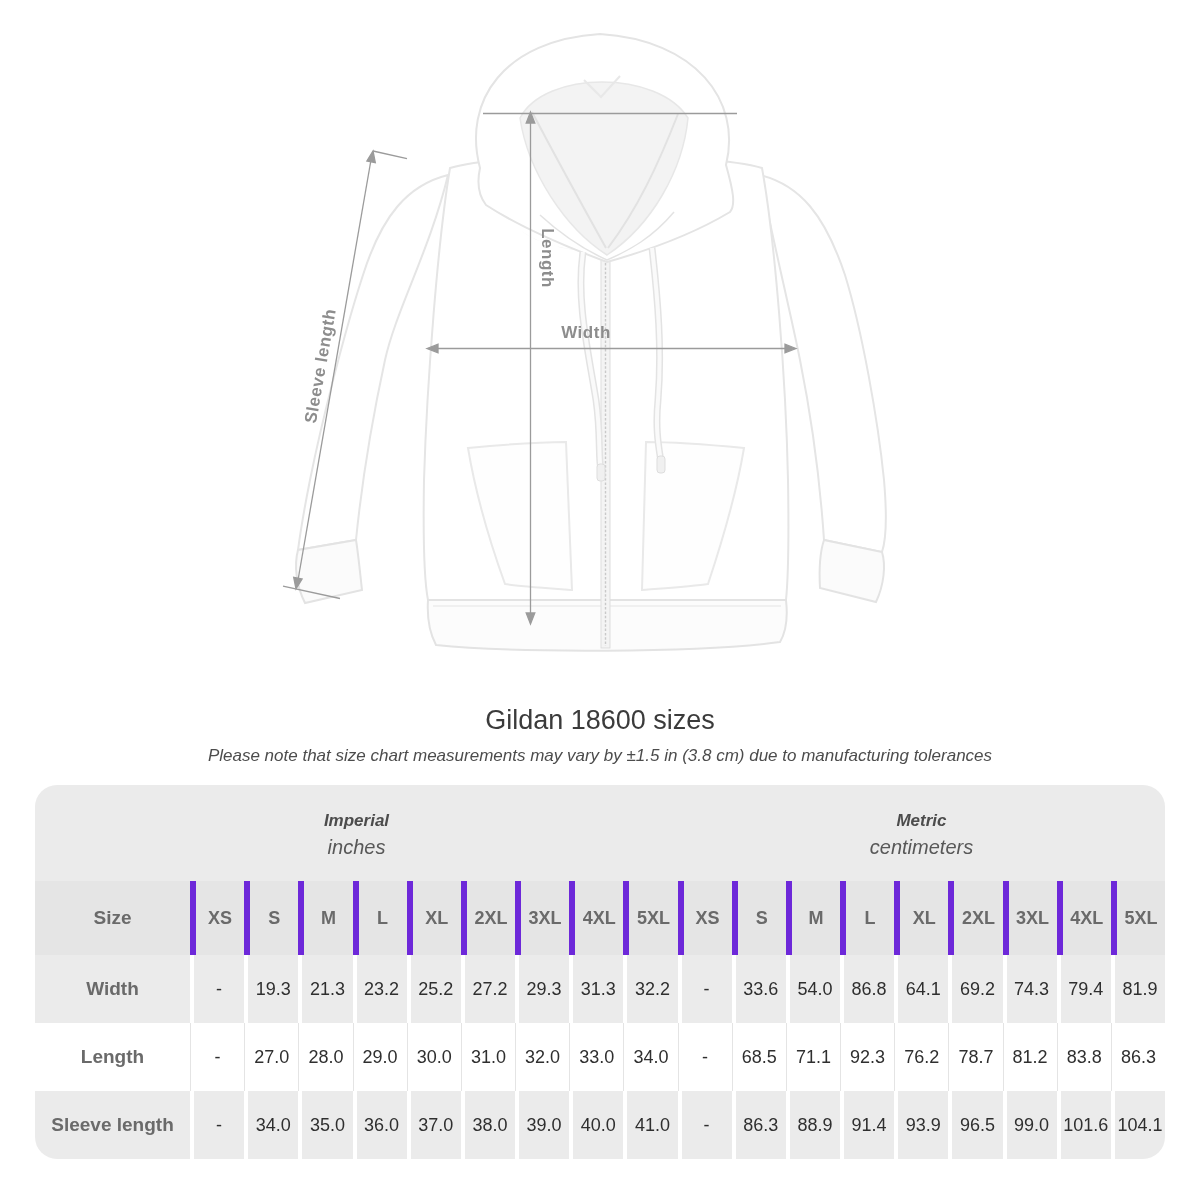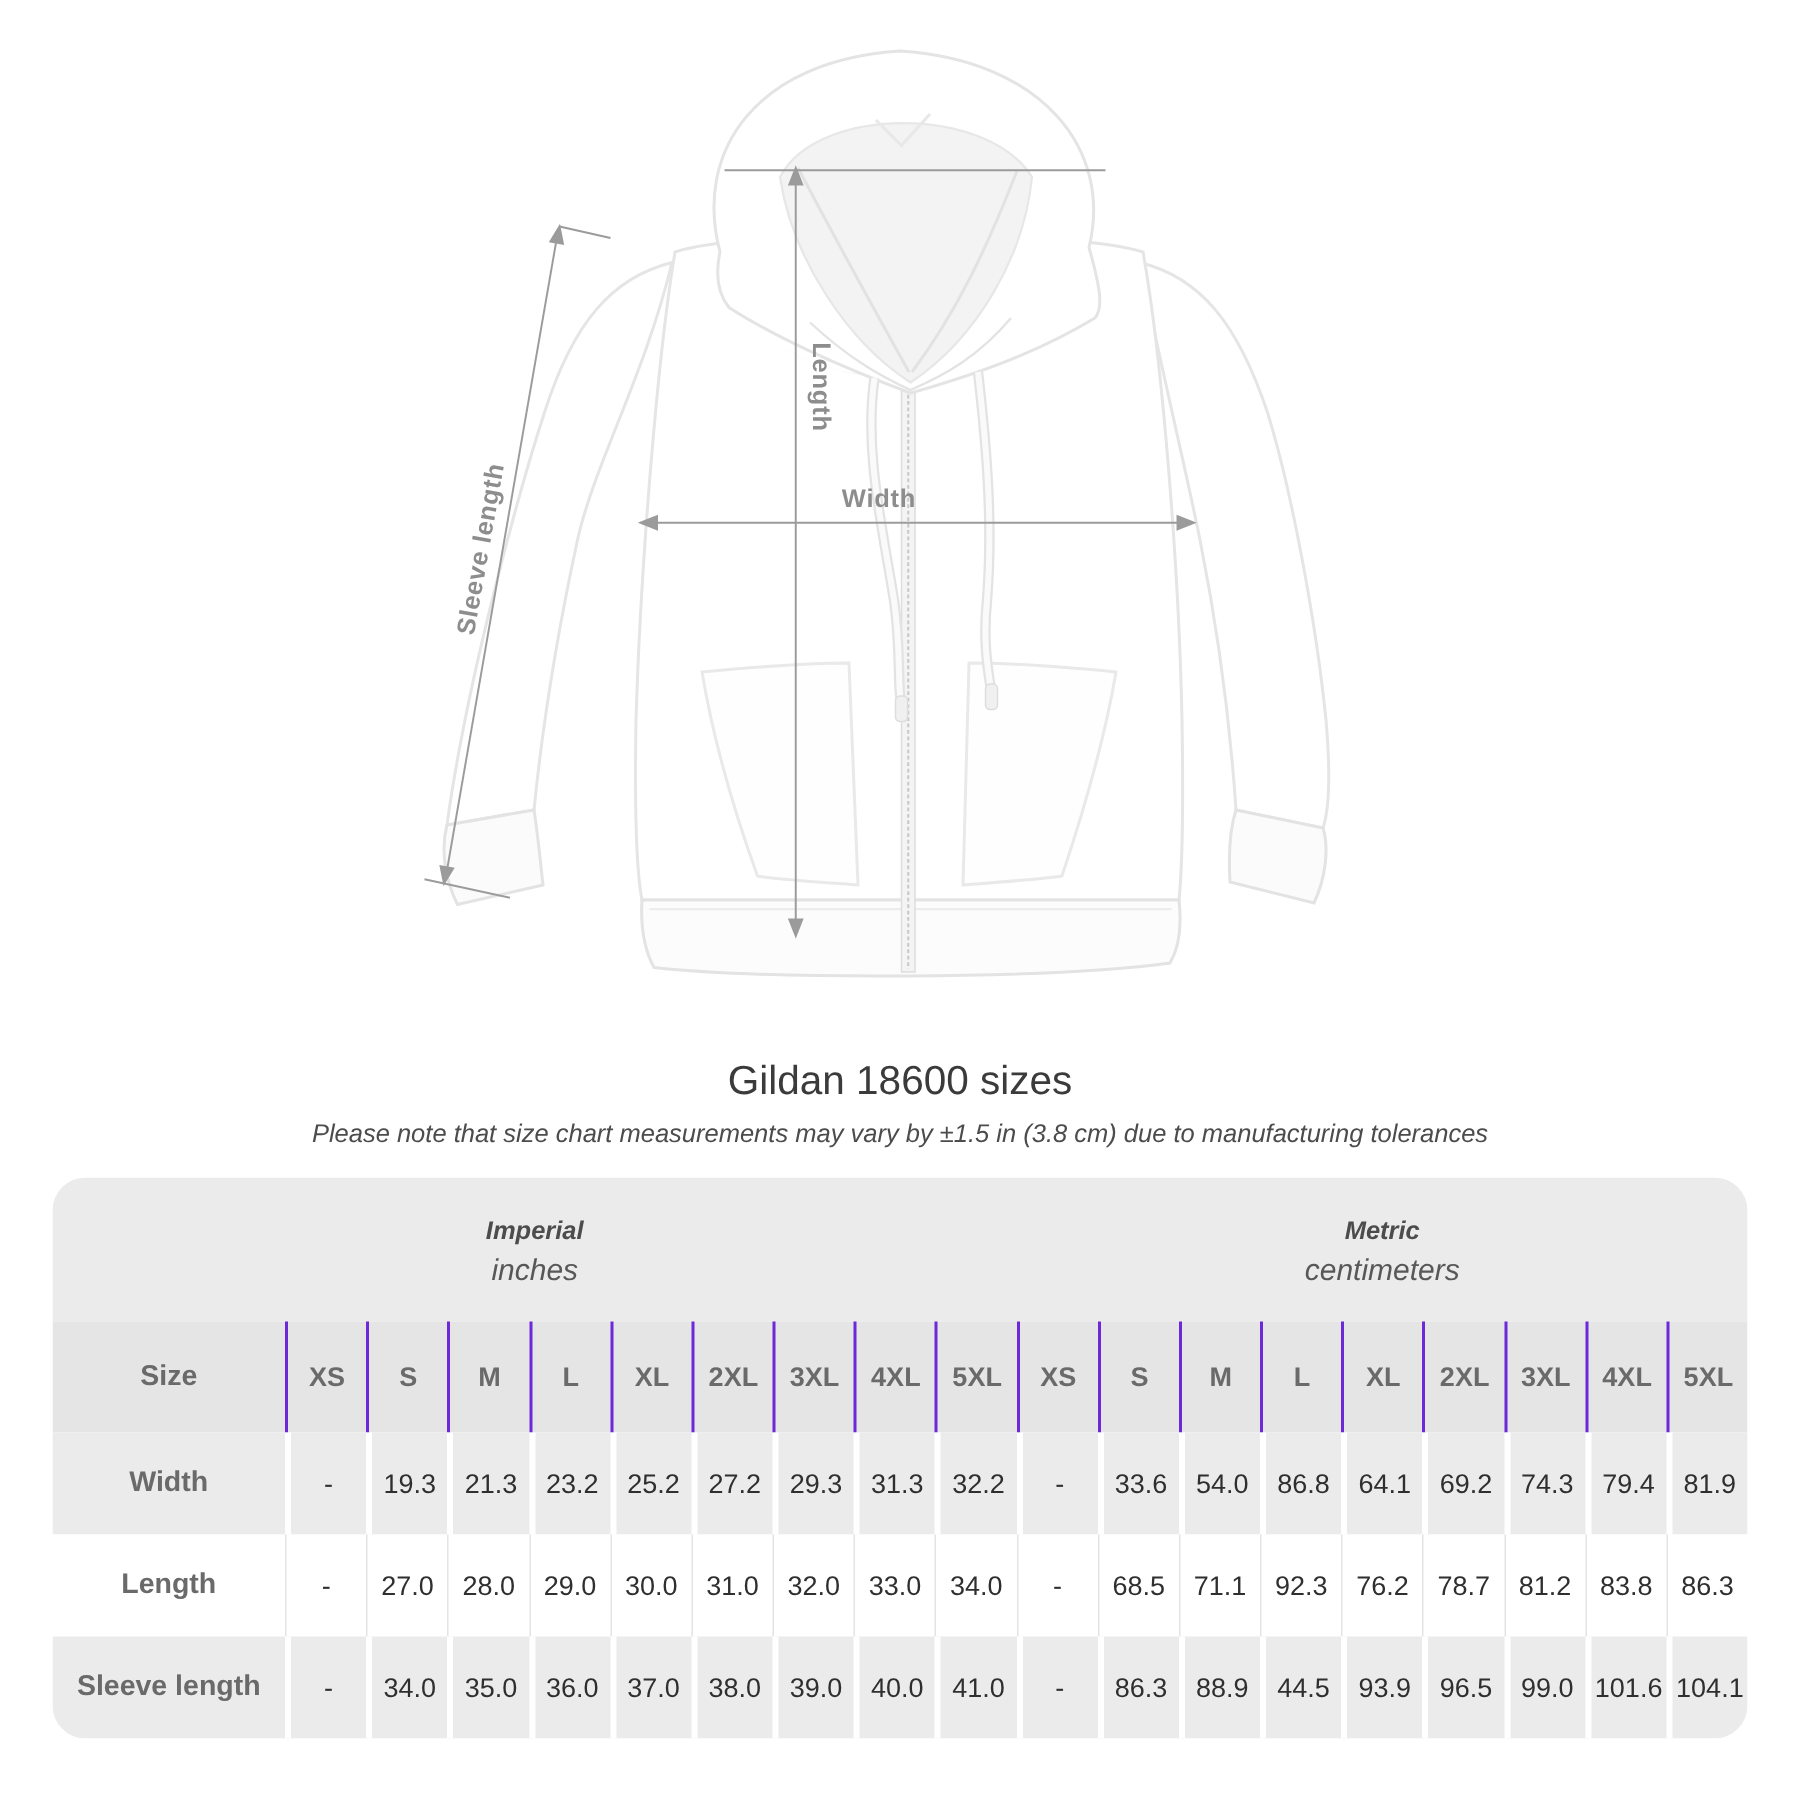--- a/index.html
+++ b/index.html
@@ -55,21 +55,21 @@
   .row-white { background:#ffffff; }
 
   .rlabel {
     display:flex; align-items:center; justify-content:center;
     font-weight:bold; font-size:19px; color:#6a6a6a; text-align:center;
   }
   .cell {
     display:flex; align-items:center; justify-content:center;
     font-size:18px; color:#2f2f2f; text-align:center;
   }
-  .size-row .cell { font-weight:bold; color:#6a6a6a; border-left:2px solid #6d28d9; }
+  .size-row .cell { font-weight:bold; color:#6a6a6a; border-left:6px solid #6d28d9; }
   .row-white .cell { border-left:1px solid #e4e4e4; }
   .row-gray  .cell { border-left:4px solid #ffffff; }
 </style>
 </head>
 <body>
 
 <div class="stage">
 
   <svg class="fig" width="1200" height="680" viewBox="0 0 1200 680">
     <g>
@@ -228,21 +228,21 @@
         <span class="cell">35.0</span>
         <span class="cell">36.0</span>
         <span class="cell">37.0</span>
         <span class="cell">38.0</span>
         <span class="cell">39.0</span>
         <span class="cell">40.0</span>
         <span class="cell">41.0</span>
         <span class="cell">-</span>
         <span class="cell">86.3</span>
         <span class="cell">88.9</span>
-        <span class="cell">44.5</span>
+        <span class="cell">91.4</span>
         <span class="cell">93.9</span>
         <span class="cell">96.5</span>
         <span class="cell">99.0</span>
         <span class="cell">101.6</span>
         <span class="cell">104.1</span>
       </div>
   </section>
 
 </div>
 

